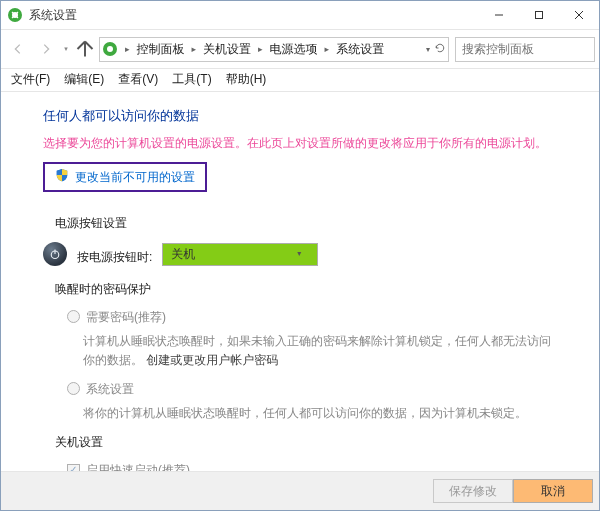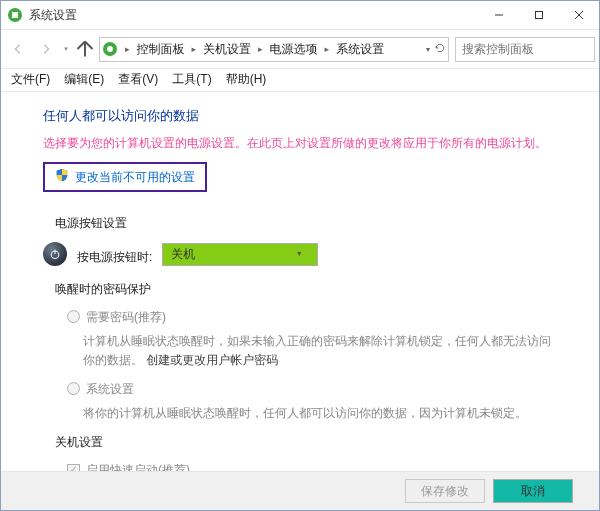--- a/index.html
+++ b/index.html
@@ -282,29 +282,28 @@
   .desc-line .inline-link { color: #404040; }
 
   
   .footer {
     height: 38px;
     border-top: 1px solid #e6e6e6;
     background: #f0f0f0;
     display: flex;
     align-items: center;
     justify-content: flex-end;
-    padding: 0 26px;
-    gap: 8px;
+    padding: 0 6px;
     font-family: Liberation Serif, serif;
   }
   .btn {
     min-width: 78px;
     height: 22px;
     border: 1px solid #adadad;
-    background: #14b8a6;
+    background: #fdba74;
     font-size: 12px;
     display: flex;
     align-items: center;
     justify-content: center;
     color: #333;
   }
   .btn.disabled {
     color: #9a9a9a;
     border-color: #c9c9c9;
     background: #efefef;

